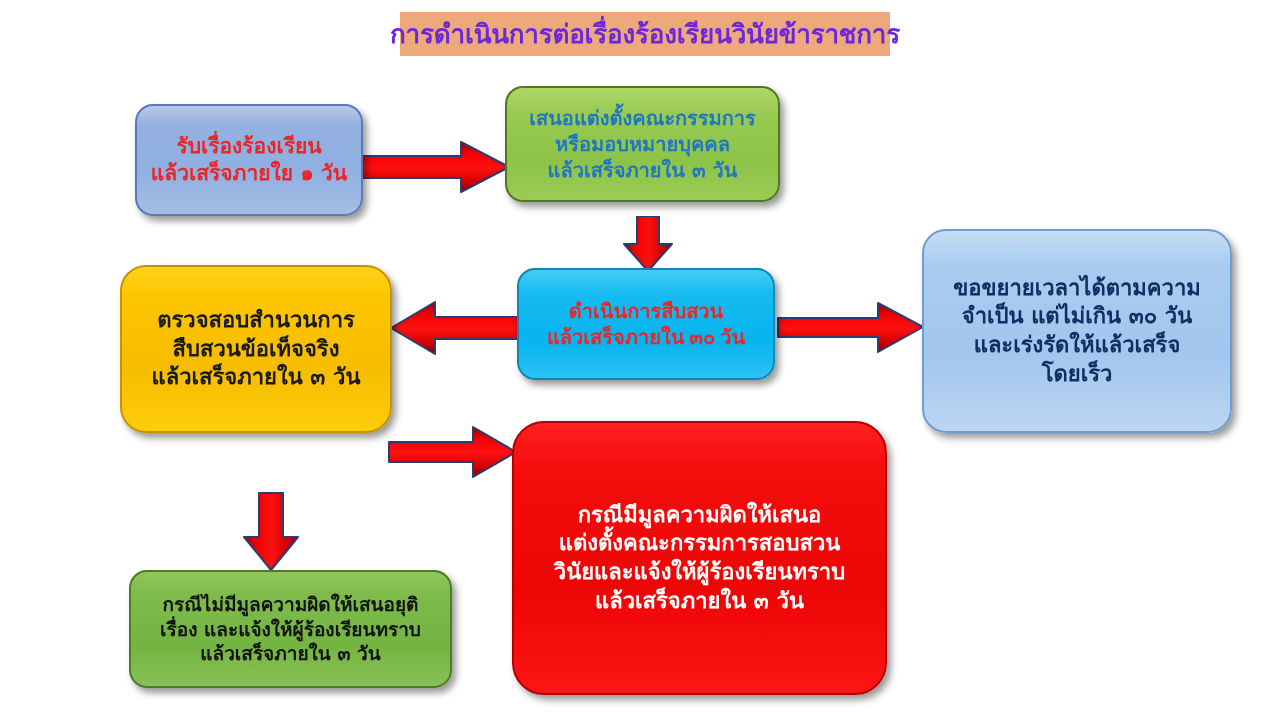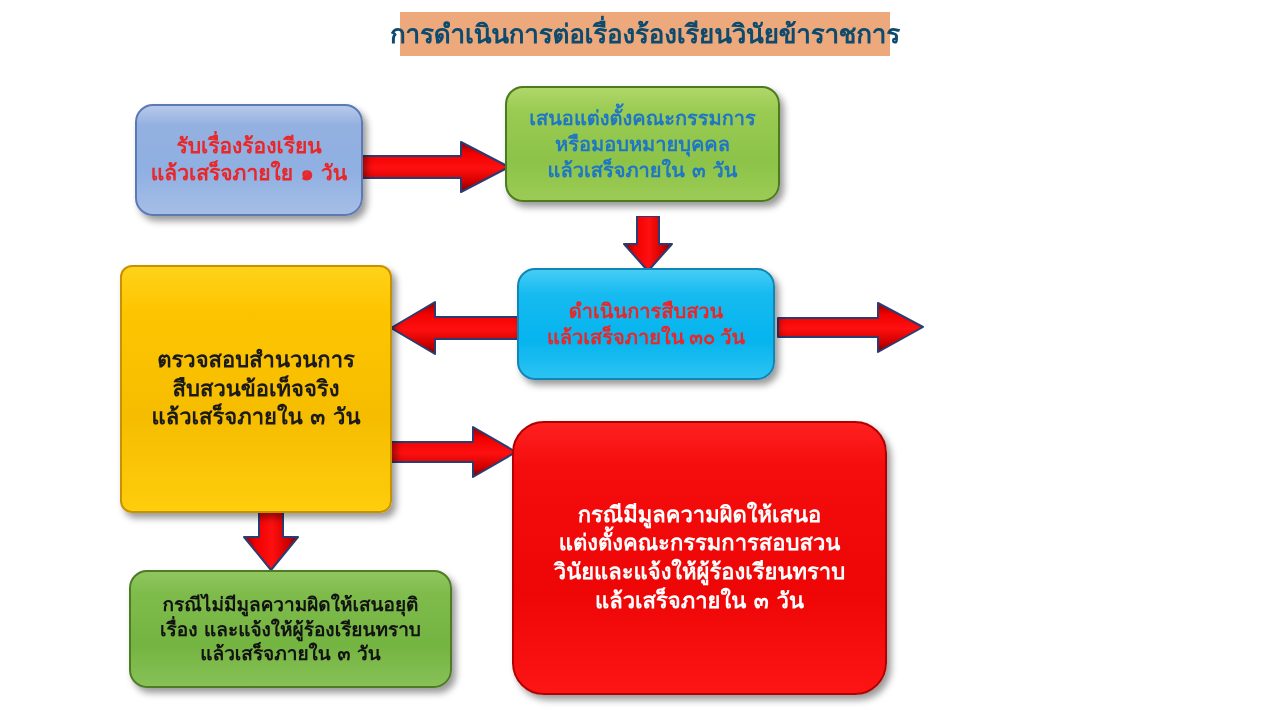--- a/index.html
+++ b/index.html
@@ -31,21 +31,21 @@
     top: 12px;
     width: 490px;
     height: 44px;
     background: #eda97b;
     display: flex;
     align-items: center;
     justify-content: center;
     box-sizing: border-box;
   }
   .title-bar .title-text {
-    color: #0c4a6e;
+    color: #6d28d9;
     font-size: 26px;
     font-weight: bold;
     line-height: 1;
     white-space: nowrap;
     letter-spacing: -0.2px;
   }
 
   
   .node {
     position: absolute;
@@ -84,24 +84,24 @@
 
   .node-investigate {
     left: 517px; top: 268px; width: 258px; height: 112px;
     background: linear-gradient(180deg,#46ccf5 0%,#16bbf0 22%,#06b4ee 65%,#2cc3f3 100%);
     border: 2px solid #1186b4;
     font-family: Liberation Serif, serif;
   }
   .node-investigate .line { color: #e8272a; font-size: 20px; font-weight: bold; }
 
   .node-review {
-    left: 120px; top: 265px; width: 272px; height: 248px;
+    left: 120px; top: 265px; width: 272px; height: 168px;
     background: linear-gradient(180deg,#ffd21a 0%,#fdc500 18%,#f6bd00 62%,#fecd0c 100%);
     border: 2px solid #c79200;
-    border-radius: 12px;
+    border-radius: 26px;
   }
   .node-review .line { color: #1a1a1a; font-size: 22px; font-weight: bold; }
 
   .node-extend {
     left: 922px; top: 229px; width: 310px; height: 204px;
     background: linear-gradient(180deg,#c6dcf4 0%,#a9cbef 18%,#a2c6ee 62%,#bcd6f2 100%);
     border: 2px solid #6e9ed0;
     border-radius: 24px;
   }
   .node-extend .line { color: #0f2f63; font-size: 22px; font-weight: bold; }
@@ -241,20 +241,26 @@
     <span class="line">ดำเนินการสืบสวน</span>
     <span class="line">แล้วเสร็จภายใน ๓๐ วัน</span>
   </div>
 
   <div class="node node-review">
     <span class="line">ตรวจสอบสำนวนการ</span>
     <span class="line">สืบสวนข้อเท็จจริง</span>
     <span class="line">แล้วเสร็จภายใน ๓ วัน</span>
   </div>
 
+  <div class="node node-extend">
+    <span class="line">ขอขยายเวลาได้ตามความ</span>
+    <span class="line">จำเป็น แต่ไม่เกิน ๓๐ วัน</span>
+    <span class="line">และเร่งรัดให้แล้วเสร็จ</span>
+    <span class="line">โดยเร็ว</span>
+  </div>
 
   <div class="node node-guilty">
     <span class="line">กรณีมีมูลความผิดให้เสนอ</span>
     <span class="line">แต่งตั้งคณะกรรมการสอบสวน</span>
     <span class="line">วินัยและแจ้งให้ผู้ร้องเรียนทราบ</span>
     <span class="line">แล้วเสร็จภายใน ๓ วัน</span>
   </div>
 
   <div class="node node-notguilty">
     <span class="line">กรณีไม่มีมูลความผิดให้เสนอยุติ</span>

